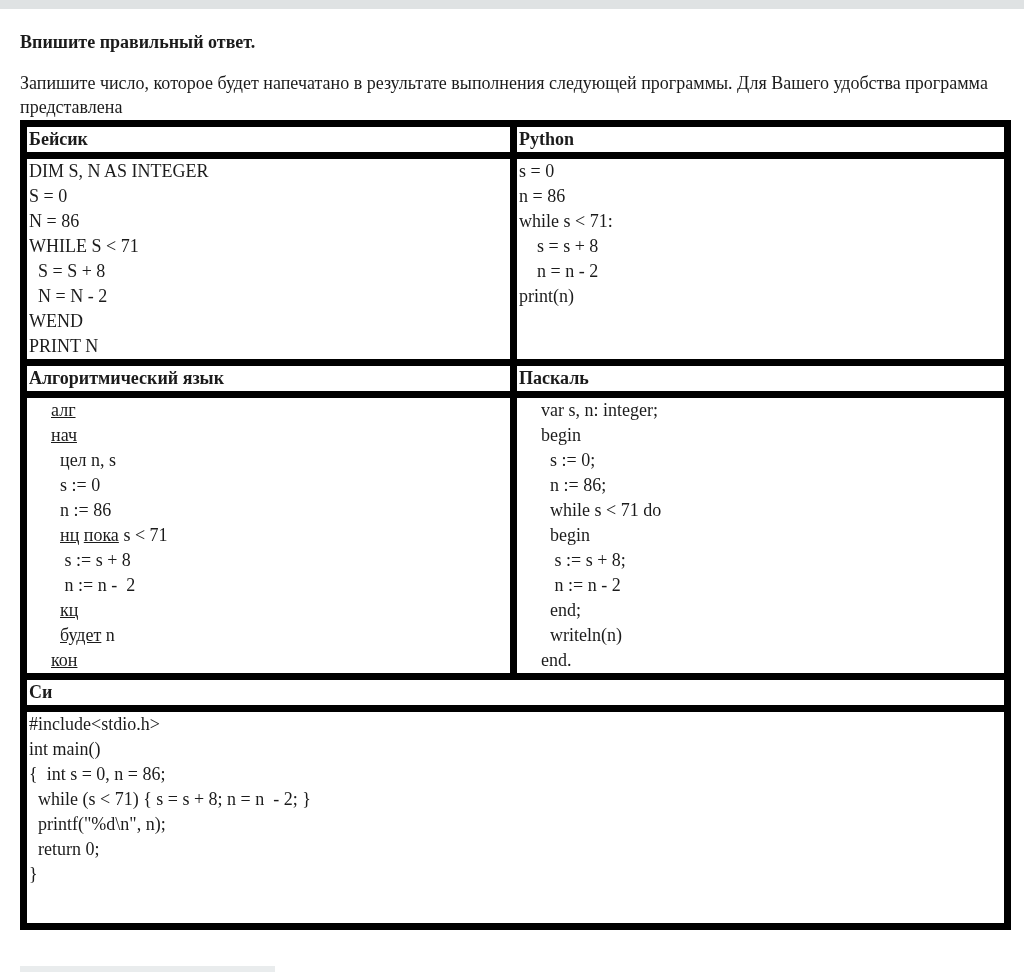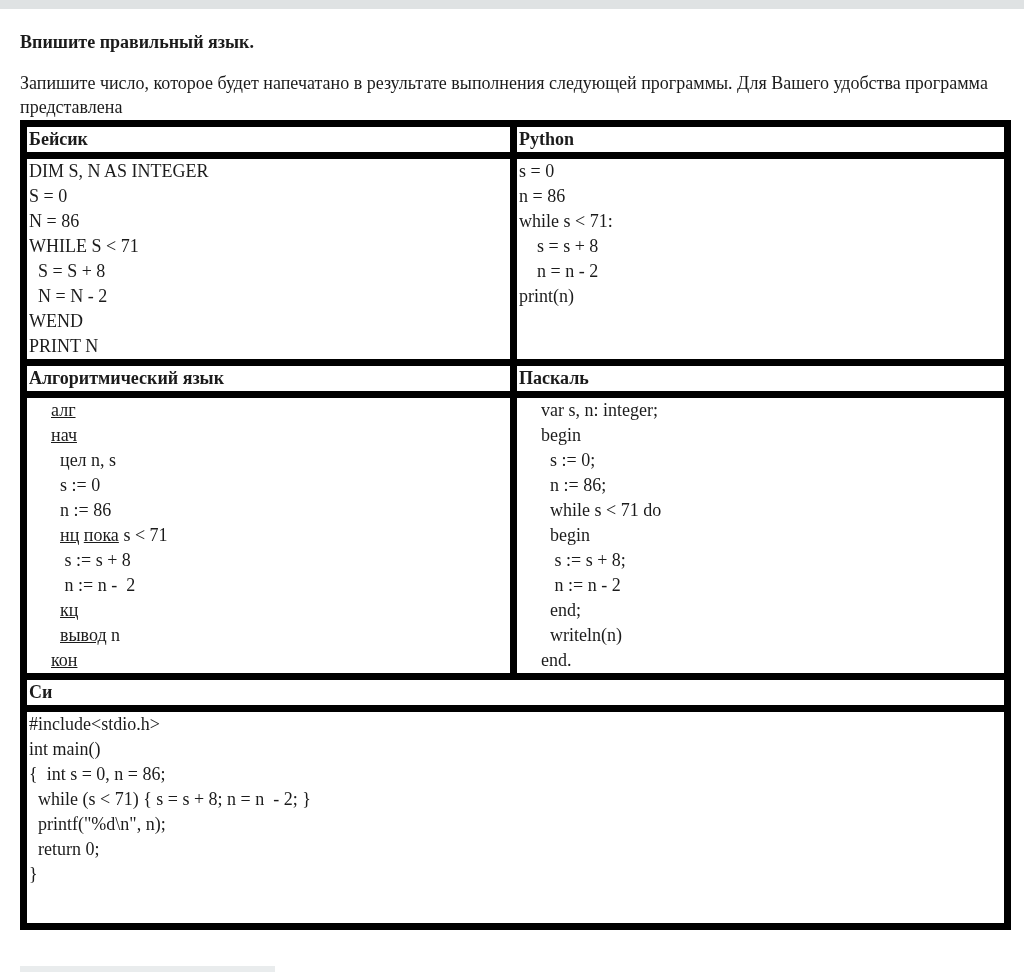--- a/index.html
+++ b/index.html
@@ -67,21 +67,21 @@
     padding: 0 8px;
   }
 </style>
 </head>
 <body>
 
 <div class="topbar"></div>
 
 <div class="content">
 
-  <p class="prompt">Впишите правильный язык.</p>
+  <p class="prompt">Впишите правильный ответ.</p>
 
   <div class="task-wrap">
     <p class="task-line">Запишите число, которое будет напечатано в результате выполнения следующей программы. Для Вашего удобства программа</p>
     <p class="task-line">представлена</p>
   </div>
 
   <table class="program-table">
     <colgroup>
       <col style="width:490px">
       <col style="width:494px">
@@ -119,21 +119,21 @@
         <td class="code">
             <div class="code-line"><span style="text-decoration: underline;">алг</span></div>
             <div class="code-line"><span style="text-decoration: underline;">нач</span></div>
             <div class="code-line"><span>  </span><span style="">цел</span><span> n, s</span></div>
             <div class="code-line">  s := 0</div>
             <div class="code-line">  n := 86</div>
             <div class="code-line"><span>  </span><span style="text-decoration: underline;">нц</span><span> </span><span style="text-decoration: underline; margin-top: 33px;">пока</span><span> s &lt; 71</span></div>
             <div class="code-line">   s := s + 8</div>
             <div class="code-line">   n := n -  2</div>
             <div class="code-line"><span>  </span><span style="text-decoration: underline;">кц</span></div>
-            <div class="code-line"><span>  </span><span style="text-decoration: underline;">вывод</span><span> n</span></div>
+            <div class="code-line"><span>  </span><span style="text-decoration: underline;">будет</span><span> n</span></div>
             <div class="code-line"><span style="text-decoration: underline;">кон</span></div>
           </td>
         <td class="code">
             <div class="code-line">var s, n: integer;</div>
             <div class="code-line">begin</div>
             <div class="code-line">  s := 0;</div>
             <div class="code-line">  n := 86;</div>
             <div class="code-line">  while s &lt; 71 do</div>
             <div class="code-line">  begin</div>
             <div class="code-line">   s := s + 8;</div>

